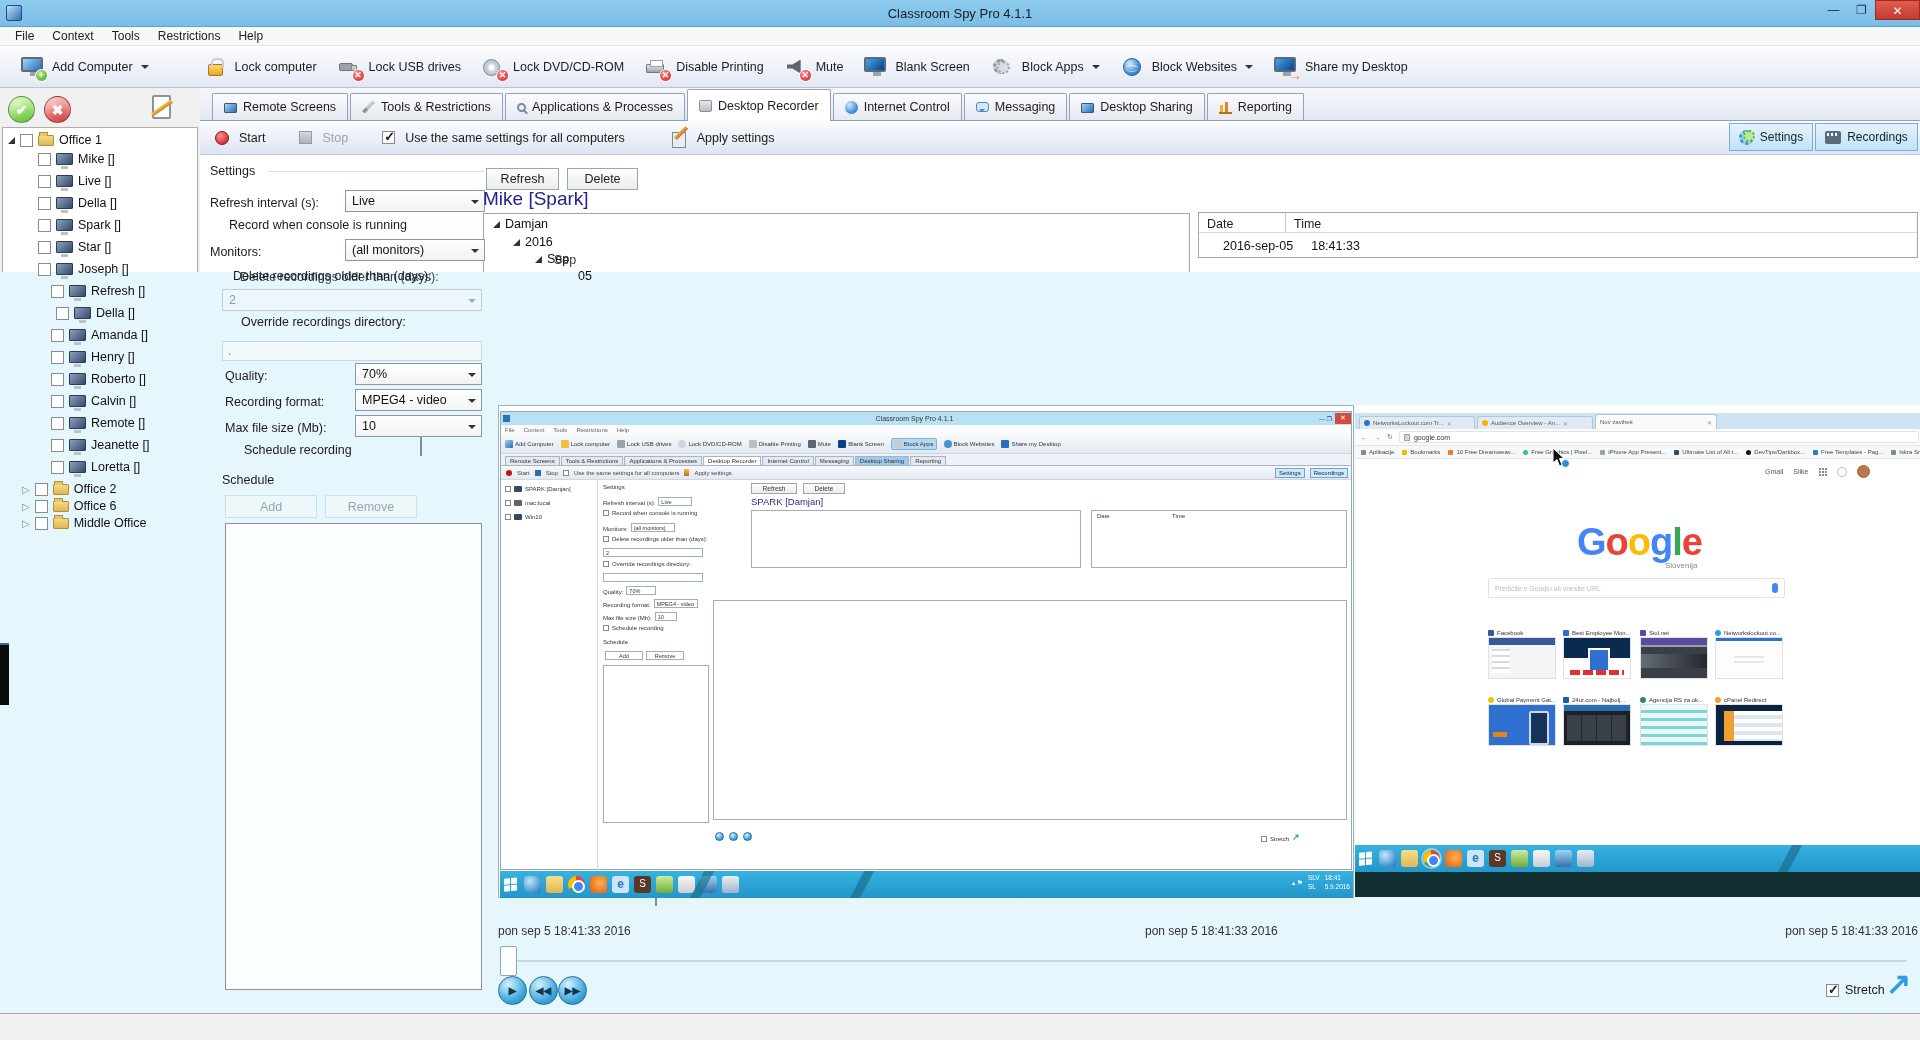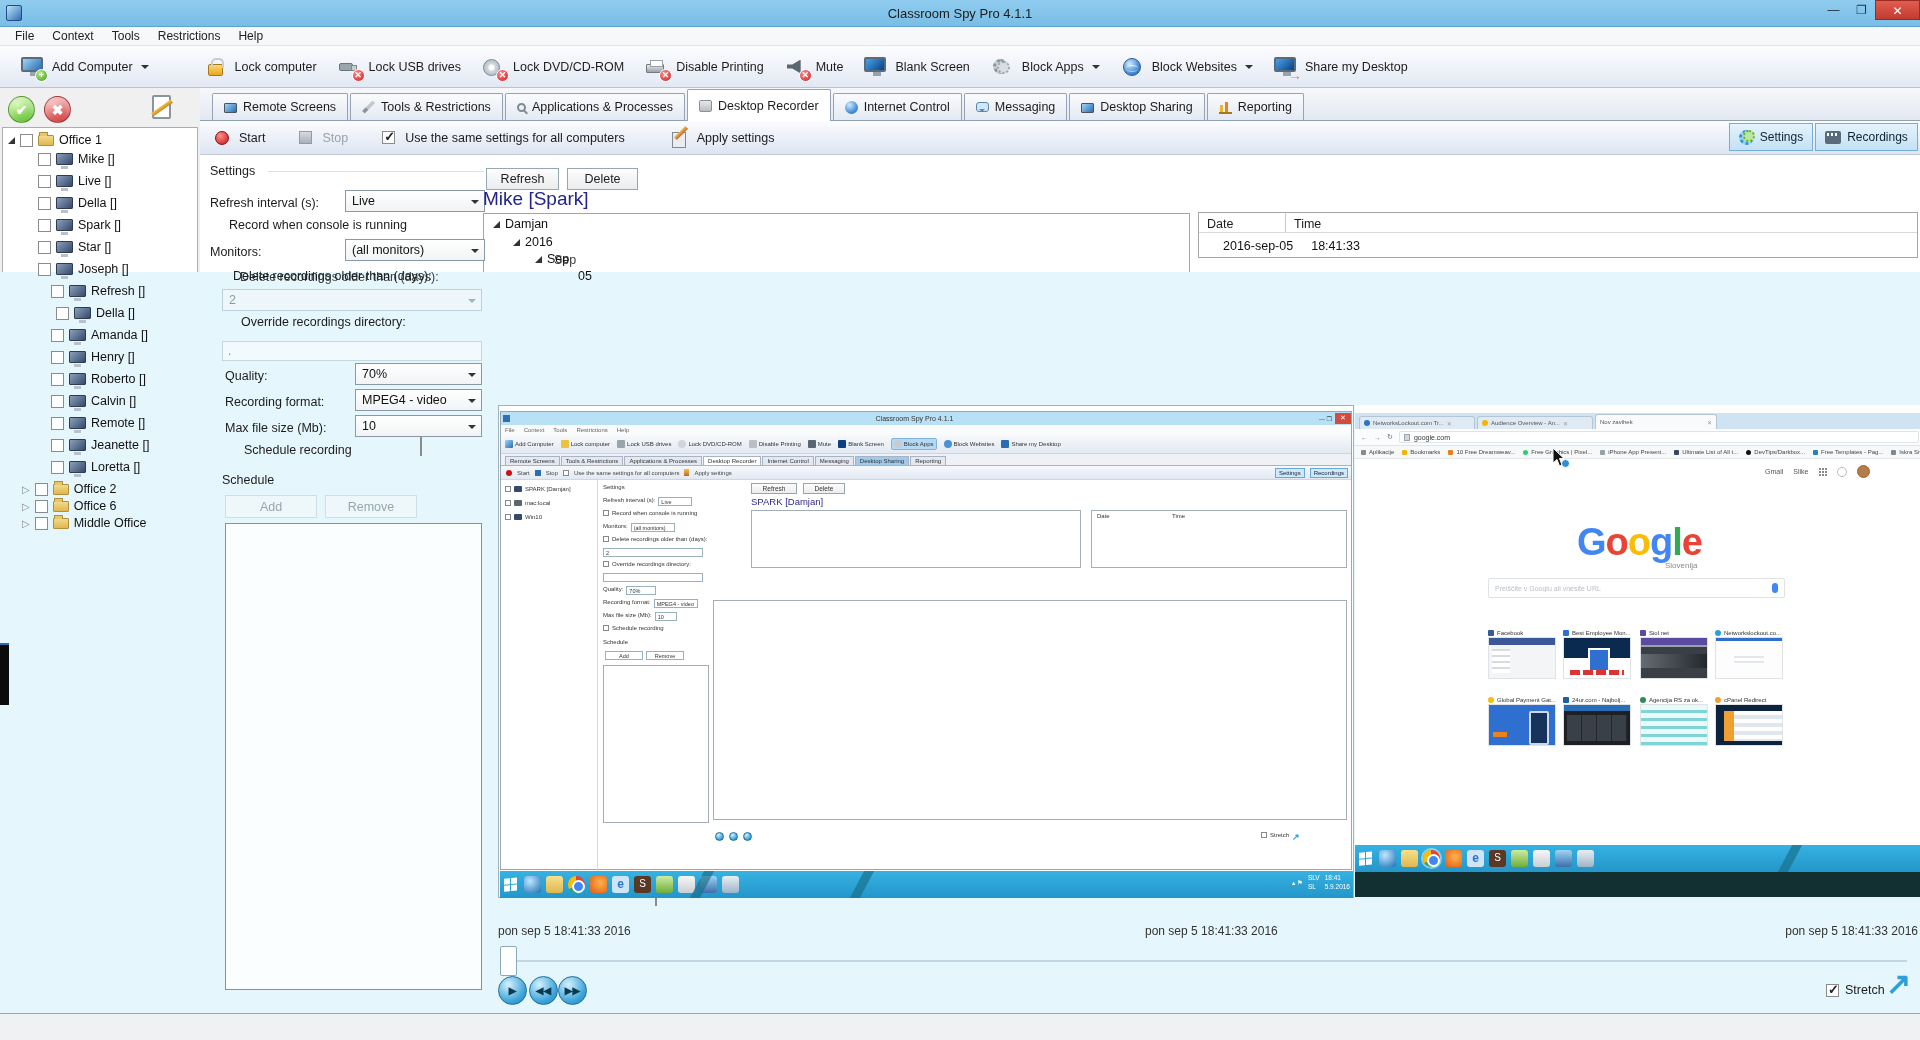--- a/index.html
+++ b/index.html
@@ -141,21 +141,21 @@
 .nti.hl{background:#b5d9f2;border:1px solid #7fb2dd;border-radius:2px;padding:1px 2px}
 .nic{width:8px;height:8px;border-radius:1px;display:inline-block;flex:none}
 .n-tabs{position:absolute;left:0;top:42px;width:100%;height:12px;background:#eef1f6;border-bottom:1px solid #aab4c2;display:flex;align-items:flex-end;padding-left:4px;gap:1px}
 .ntab{font-size:6px;color:#333;background:#e4e9f1;border:1px solid #a8b4c4;border-bottom:none;padding:1px 4px;white-space:nowrap}
 .ntab.active{background:#fff}
 .ntab.hl{background:#9fcaec}
 .n-sub{position:absolute;left:0;top:54px;width:100%;height:13px;background:linear-gradient(#f6f9fc,#e2e9f3);display:flex;align-items:center;gap:5px;padding-left:5px;font-size:6px;color:#444}
 .ncb{width:6px;height:6px;border:1px solid #888;background:#fff;flex:none}
 .nchip{display:flex;align-items:center;height:10px;padding:0 3px;background:#cfe9fb;border:1px solid #6aa7d2;font-size:6px;color:#123}
 .n-body{position:absolute;left:0;top:67px;width:100%;height:392px;border-top:1px solid #d5d5d5}
-.nrow{position:absolute;display:flex;align-items:flex-start;gap:3px;white-space:nowrap;font-size:6px;color:#333}
+.nrow{position:absolute;display:flex;align-items:flex-end;gap:3px;white-space:nowrap;font-size:6px;color:#333}
 .ncombo{display:inline-flex;align-items:center;border:1px solid #9ab0bc;background:#fff;height:9px;font-size:5.5px;color:#333;padding:0 2px;overflow:hidden;white-space:nowrap}
 .nbox{position:absolute;border:1px solid #a5aeb6;background:#fff}
 .nbtn{position:absolute;border:1px solid #98a6ae;background:linear-gradient(#fdfdfd,#ebecee);font-size:6.5px;color:#333;display:flex;align-items:center;justify-content:center}
 .ndot{width:9px;height:9px;border-radius:50%;background:radial-gradient(circle at 35% 28%,#d6f1fd,#3ca4d9 65%,#1f7fb4);border:1px solid #1a6f9e}
 
 #cw{position:absolute;left:0;top:8px;width:680px;height:432px;background:#fff}
 #cw-tabs{position:absolute;left:0;top:0;width:100%;height:16px;background:#cfe3f2;display:flex;align-items:flex-end}
 .ctab{height:13px;display:flex;align-items:center;gap:3px;padding:0 4px;font-size:6px;color:#555;background:#dfeaf4;border:1px solid #b4c6d6;border-bottom:none;border-radius:3px 3px 0 0;margin-right:2px;white-space:nowrap;overflow:hidden}
 .ctab.active{background:#f8fafc;height:15px}
 .ctab .x{color:#999;font-size:6px}

